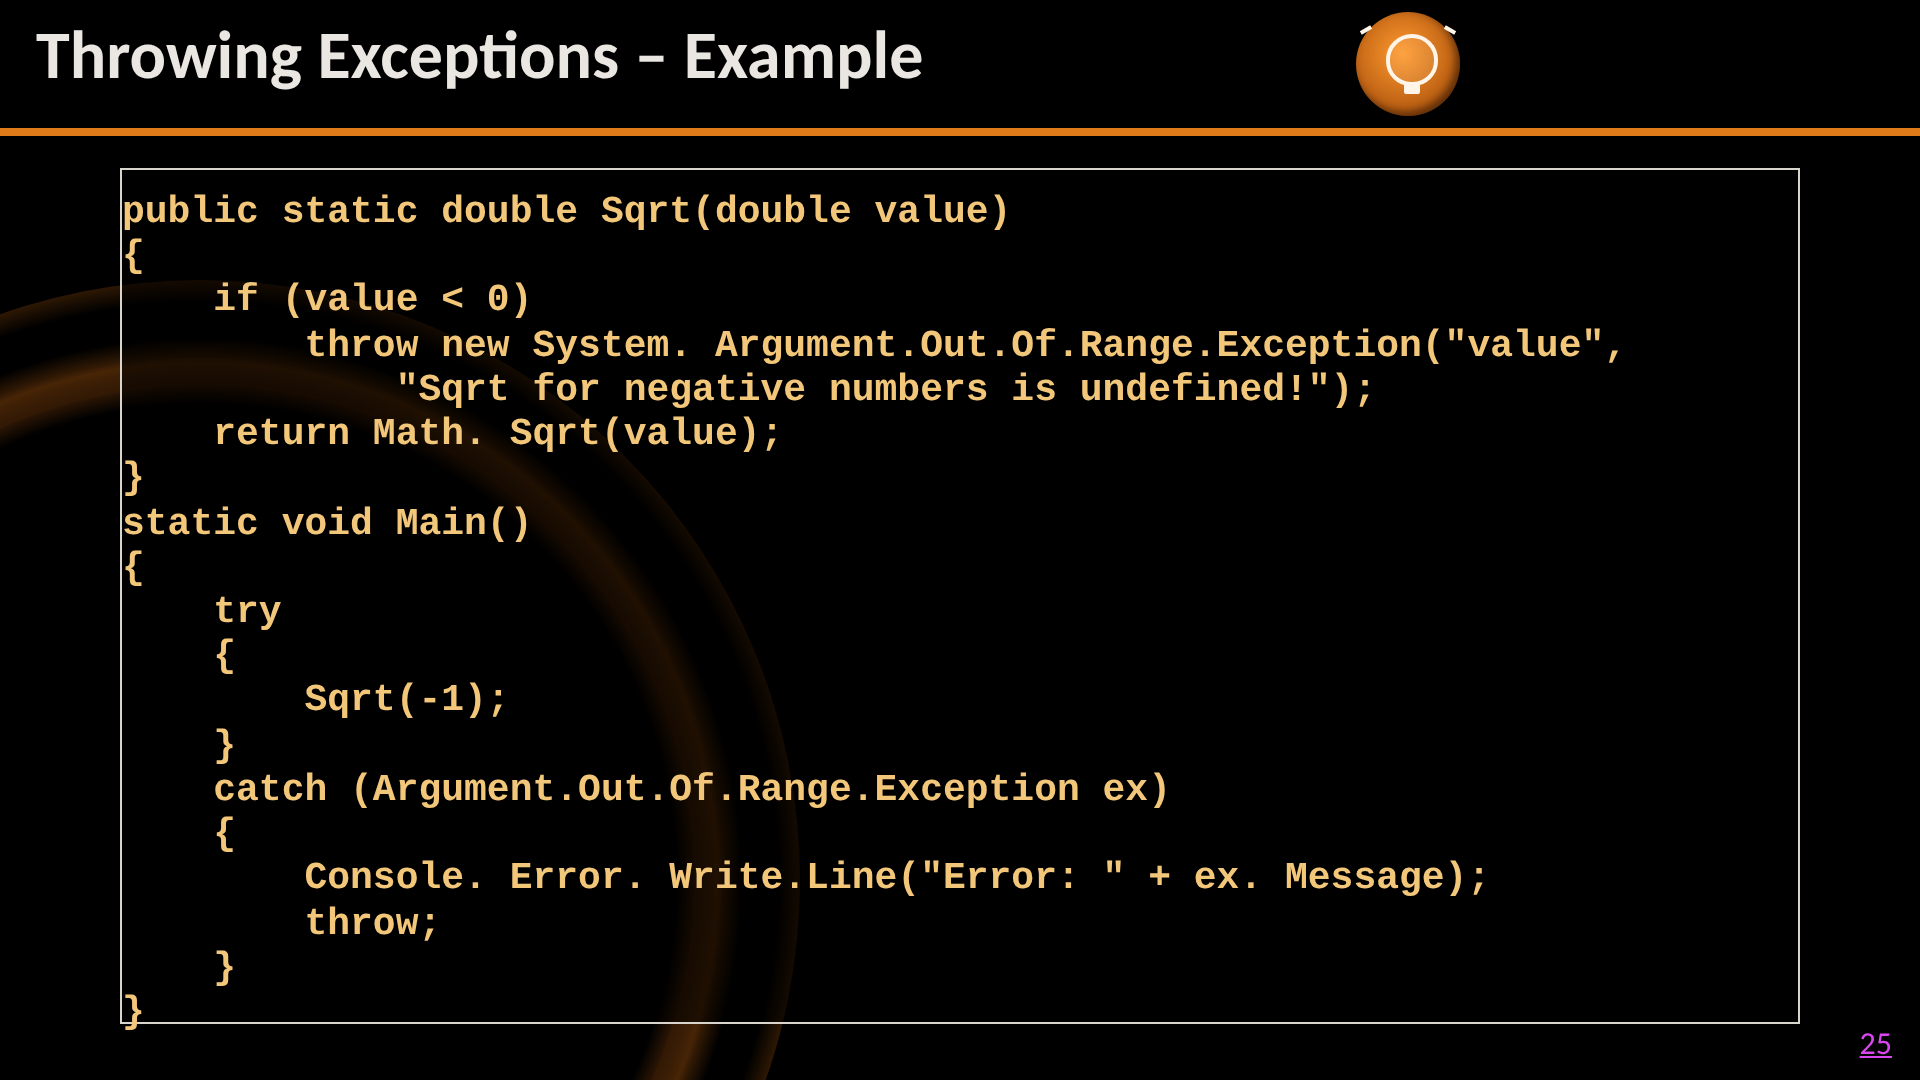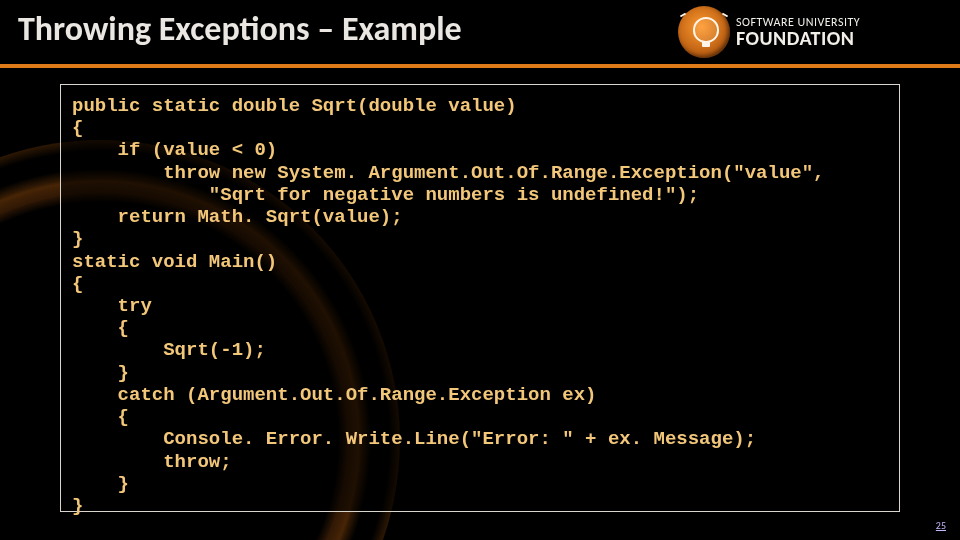--- a/index.html
+++ b/index.html
@@ -126,60 +126,56 @@
     letter-spacing: 0.5px;
   }
   .code-box {
     position: absolute;
     top: 84px;
     left: 60px;
     right: 60px;
     bottom: 28px;
     border: 1.5px solid #d9d4cc;
     background: rgba(0,0,0,0.55);
-    padding: 10px 11px;
+    padding: 10px 0;
     z-index: 4;
   }
   .code {
     color: #f3c77a;
     font-family: Consolas, "Courier New", monospace;
     font-size: 19px;
     font-weight: 700;
     line-height: 1.17;
     white-space: pre;
   }
   .page-number {
     position: absolute;
     bottom: 8px;
     right: 14px;
-    color: #c4b5fd;
-    font-size: 10px;
+    color: #d946ef;
+    font-size: 16px;
     z-index: 10;
     text-decoration: underline;
   }
 </style>
 </head>
 <body>
 
 <div class="bg-deco2"></div>
 <div class="bg-deco"></div>
 
 <div class="title-bar">
   <div class="title">Throwing Exceptions – Example</div>
 </div>
 <div class="title-underline"></div>
 
 <div class="logo">
   <div class="logo-badge">
     <div class="bulb"></div>
     <div class="rays"></div>
-  </div>
-  <div class="logo-text">
-    <div class="line1">SOFTWARE UNIVERSITY</div>
-    <div class="line2">FOUNDATION</div>
   </div>
 </div>
 
 <div class="code-box">
 <div class="code"><span>public static double Sqrt(double value)</span>
 <span>{</span>
 <span>    if (value &lt; 0)</span>
 <span>        throw new System. Argument.Out.Of.Range.Exception("value",</span>
 <span>            "Sqrt for negative numbers is undefined!");</span>
 <span>    return Math. Sqrt(value);</span>

